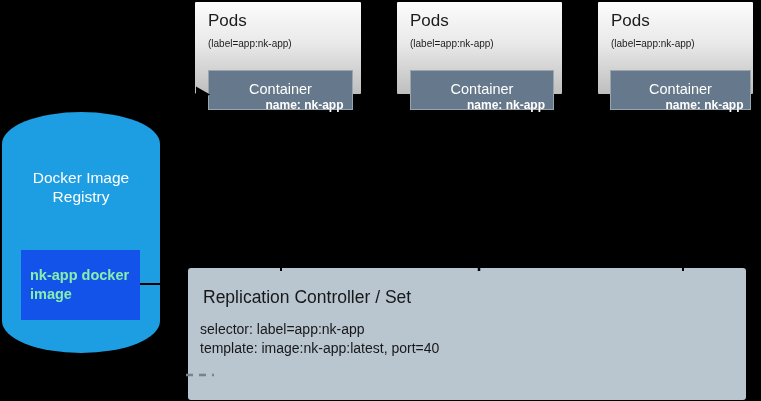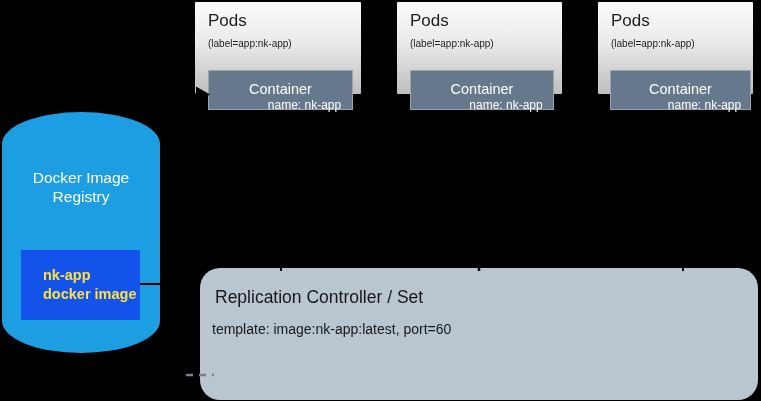--- a/index.html
+++ b/index.html
@@ -44,21 +44,21 @@
     text-align: center;
   }
   .pod-3 .container-box { left: 12px; right: 2px; }
   .container-title {
     margin-top: 10px;
     font-size: 14.5px;
     line-height: 17px;
   }
   .container-name {
     font-size: 12px;
-    font-weight: normal;
+    font-weight: bold;
     line-height: 15px;
     margin-left: 48px;
   }
 
   
   .cylinder {
     position: absolute;
     left: 2px; top: 112px;
     width: 158px; height: 241px;
     background: #1d9ee3;
@@ -75,34 +75,34 @@
   }
   .image-box {
     position: absolute;
     left: 19px; top: 138px;
     width: 119px; height: 70px;
     background: #1353e9;
     display: flex;
     align-items: center;
   }
   .image-box-label {
-    padding-left: 22px;
-    color: #fde047;
+    padding-left: 9px;
+    color: #86efac;
     font-weight: bold;
     font-size: 14.5px;
     line-height: 19px;
   }
 
   
   .controller {
     position: absolute;
-    left: 200px; top: 268px;
+    left: 188px; top: 268px;
     width: 558px; height: 132px;
     background: #b9c5cf;
-    border-radius: 20px;
+    border-radius: 3px;
     color: #17181a;
   }
   .controller-title {
     margin: 19px 0 0 15px;
     font-size: 17.5px;
   }
   .controller-lines {
     margin: 12px 0 0 12px;
     font-size: 14px;
     line-height: 19px;
@@ -152,21 +152,22 @@
   <div class="cylinder">
     <div class="registry-title">Docker Image Registry</div>
     <div class="image-box">
       <div class="image-box-label">nk-app docker image</div>
     </div>
   </div>
 
   <div class="controller">
     <div class="controller-title">Replication Controller / Set</div>
     <div class="controller-lines">
-      <div>template: image:nk-app:latest, port=60</div>
+      <div>selector: label=app:nk-app</div>
+      <div>template: image:nk-app:latest, port=40</div>
     </div>
   </div>
 
   <svg class="overlay" viewBox="0 0 761 401" xmlns="http://www.w3.org/2000/svg">
 
     <path d="M140,284 L178,284 L178,375" stroke="#000000" stroke-width="2" fill="none"></path>
     <line x1="186" y1="375" x2="214" y2="375" stroke="#74838d" stroke-width="2.5" stroke-dasharray="7,6"></line>
 
     <line x1="184" y1="94.5" x2="198" y2="94.5" stroke="#000000" stroke-width="2"></line>
     <polygon points="196,86.5 210,94.5 196,102.5" fill="#000000"></polygon>

